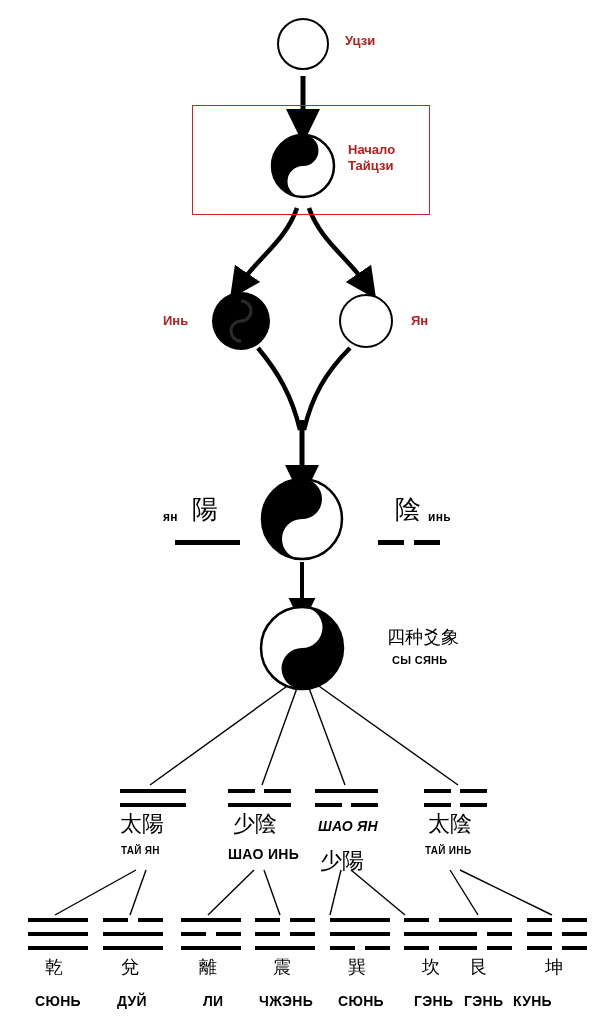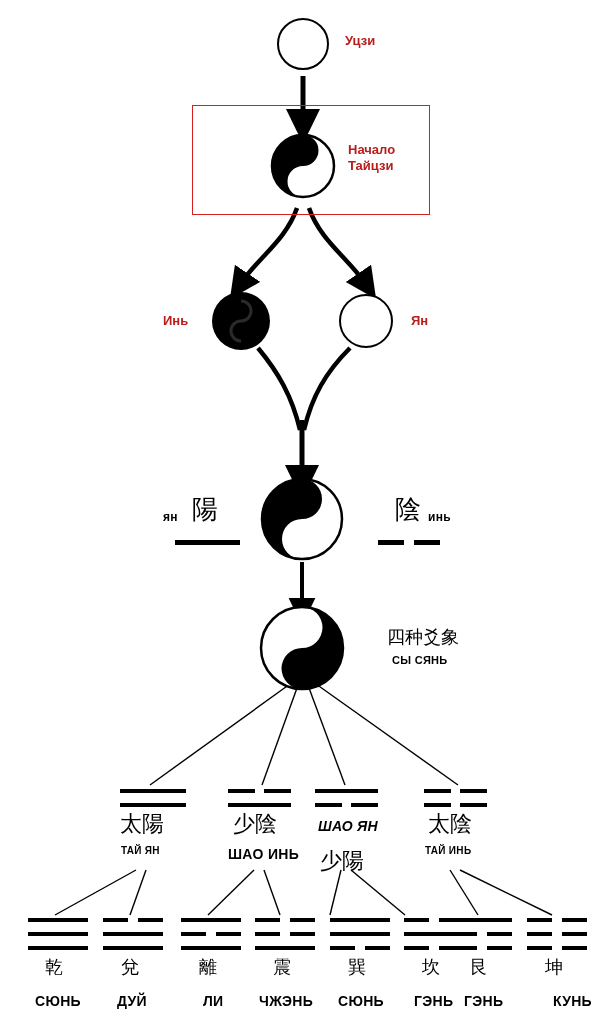--- a/index.html
+++ b/index.html
@@ -245,15 +245,15 @@
   <div class="han sm" style="left:470px; top:955px;">艮</div>
   <div class="translit tiny" style="left:464px; top:993px;">ГЭНЬ</div>
 
   <div class="bar" style="left:527px; top:918px; width:25px;"></div>
   <div class="bar" style="left:562px; top:918px; width:25px;"></div>
   <div class="bar" style="left:527px; top:932px; width:25px;"></div>
   <div class="bar" style="left:562px; top:932px; width:25px;"></div>
   <div class="bar" style="left:527px; top:946px; width:25px;"></div>
   <div class="bar" style="left:562px; top:946px; width:25px;"></div>
   <div class="han sm" style="left:545px; top:955px;">坤</div>
-  <div class="translit tiny" style="left:553px; top:993px;">КУНЬ</div>
+  <div class="translit tiny" style="left:513px; top:993px;">КУНЬ</div>
 
 </div>
 
 </body></html>

